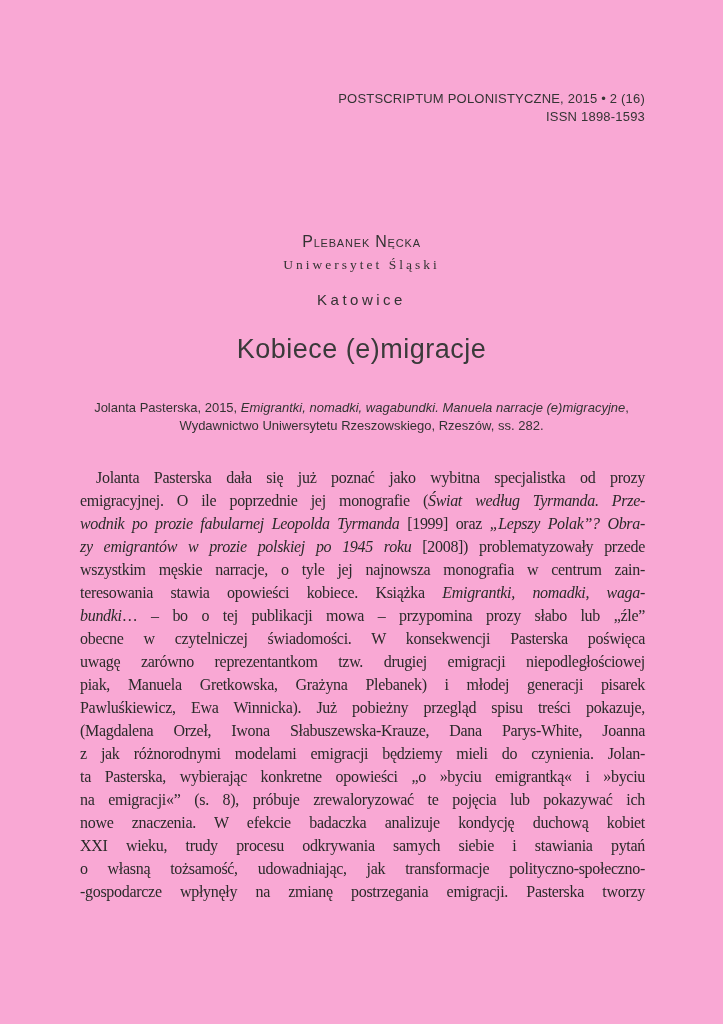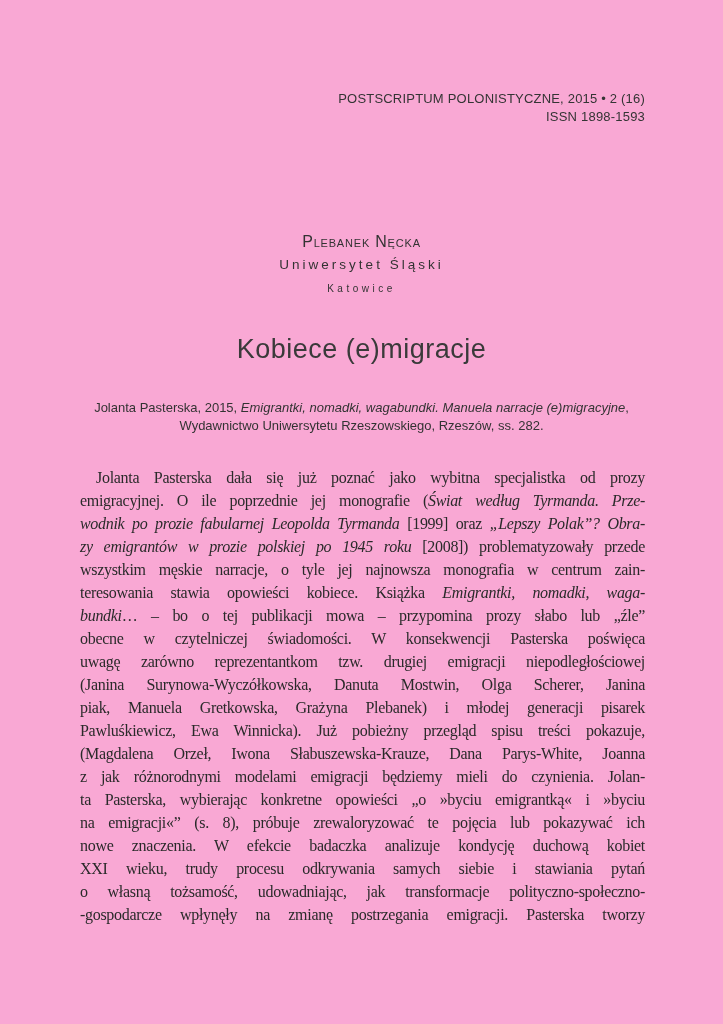--- a/index.html
+++ b/index.html
@@ -38,24 +38,25 @@
   .author-name {
     font-size: 16px;
     font-variant: small-caps;
     font-variant-caps: small-caps;
     letter-spacing: 0.8px;
   }
   .author-affiliation {
     margin-top: 6px;
     font-size: 13.5px;
     letter-spacing: 3px;
+    font-family: Liberation Serif, serif;
   }
   .author-city {
-    margin-top: 11px;
-    font-size: 10px;
+    margin-top: 18px;
+    font-size: 15px;
     letter-spacing: 3.5px;
   }
   
   .article-title {
     position: absolute;
     top: 334px;
     left: 0;
     width: 723px;
     margin: 0;
     text-align: center;
@@ -128,21 +129,20 @@
   <section class="body-text" id="body-text">
       <div class="body-line"><span>Jolanta Pasterska dała się już poznać jako wybitna specjalistka od prozy</span></div>
       <div class="body-line"><span>emigracyjnej. O ile poprzednie jej monografie (</span><em>Świat według Tyrmanda. Prze-</em></div>
       <div class="body-line"><em>wodnik po prozie fabularnej Leopolda Tyrmanda</em><span> [1999] oraz </span><em>„Lepszy Polak”? Obra-</em></div>
       <div class="body-line"><em>zy emigrantów w prozie polskiej po 1945 roku</em><span> [2008]) problematyzowały przede</span></div>
       <div class="body-line"><span>wszystkim męskie narracje, o tyle jej najnowsza monografia w centrum zain-</span></div>
       <div class="body-line"><span>teresowania stawia opowieści kobiece. Książka </span><em>Emigrantki, nomadki, waga-</em></div>
       <div class="body-line"><em>bundki</em><span>… – bo o tej publikacji mowa – przypomina prozy słabo lub „źle”</span></div>
       <div class="body-line"><span>obecne w czytelniczej świadomości. W konsekwencji Pasterska poświęca</span></div>
       <div class="body-line"><span>uwagę zarówno reprezentantkom tzw. drugiej emigracji niepodległościowej</span></div>
-      <div class="body-line"><span>(Janina Surynowa-Wyczółkowska, Danuta Mostwin, Olga Scherer, Janina</span></div>
       <div class="body-line"><span>piak, Manuela Gretkowska, Grażyna Plebanek) i młodej generacji pisarek</span></div>
       <div class="body-line"><span>Pawluśkiewicz, Ewa Winnicka). Już pobieżny przegląd spisu treści pokazuje,</span></div>
       <div class="body-line"><span>(Magdalena Orzeł, Iwona Słabuszewska-Krauze, Dana Parys-White, Joanna</span></div>
       <div class="body-line"><span>z jak różnorodnymi modelami emigracji będziemy mieli do czynienia. Jolan-</span></div>
       <div class="body-line"><span>ta Pasterska, wybierając konkretne opowieści „o »byciu emigrantką« i »byciu</span></div>
       <div class="body-line"><span>na emigracji«” (s. 8), próbuje zrewaloryzować te pojęcia lub pokazywać ich</span></div>
       <div class="body-line"><span>nowe znaczenia. W efekcie badaczka analizuje kondycję duchową kobiet</span></div>
       <div class="body-line"><span>XXI wieku, trudy procesu odkrywania samych siebie i stawiania pytań</span></div>
       <div class="body-line"><span>o własną tożsamość, udowadniając, jak transformacje polityczno-społeczno-</span></div>
       <div class="body-line"><span>-gospodarcze wpłynęły na zmianę postrzegania emigracji. Pasterska tworzy</span></div>

